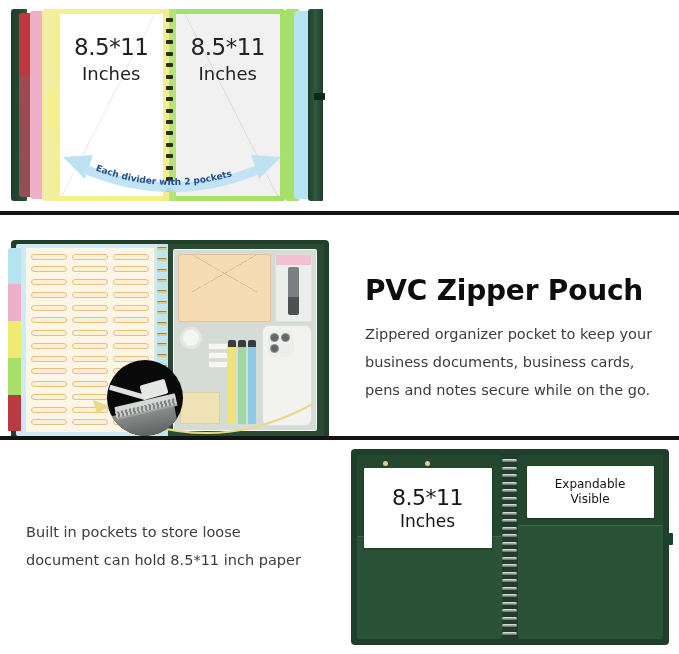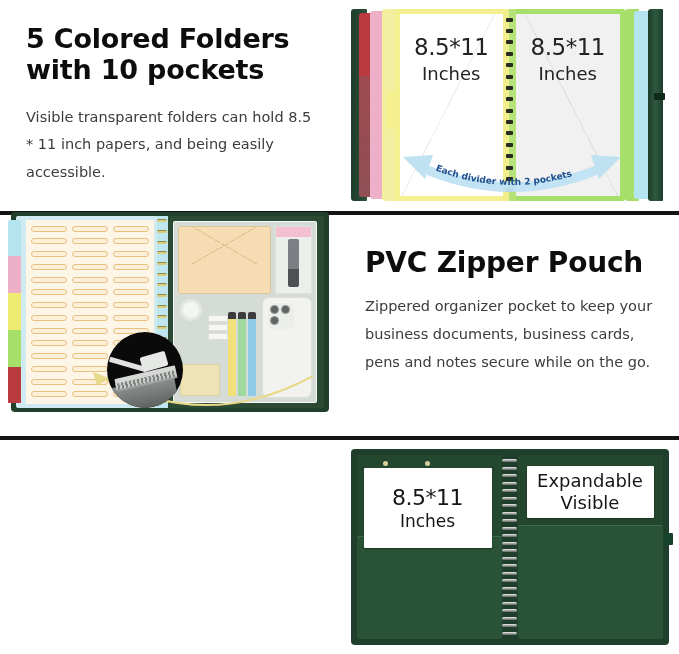--- a/index.html
+++ b/index.html
@@ -22,21 +22,21 @@
 
   
   .panel {
     position: absolute;
     left: 0;
     width: 679px;
     display: flex;
     align-items: center;
   }
   .panel-1 { top: 0;   height: 210px; }
-  .panel-2 { top: 201px; height: 221px; }
+  .panel-2 { top: 229px; height: 221px; }
   .panel-3 { top: 440px; height: 214px; }
 
   .panel-reverse { flex-direction: row-reverse; }
 
   .text-col {
     width: 340px;
     height: 100%;
     padding: 0 22px 0 26px;
     display: flex;
     flex-direction: column;
@@ -505,21 +505,21 @@
   .doc-left {
     left: 7px; right: 10px;
     top: 13px; height: 80px;
   }
   .doc-right {
     left: 9px; right: 9px;
     top: 11px; height: 52px;
   }
   .doc-big   { font-size: 22px; font-weight: 500; letter-spacing: -.5px; line-height: 1; }
   .doc-sm    { font-size: 17px; font-weight: 400; margin-top: 4px; line-height: 1; }
-  .doc-word  { font-size: 18px; font-weight: 400; line-height: 1.25; text-align: right; }
+  .doc-word  { font-size: 12px; font-weight: 400; line-height: 1.25; text-align: right; }
   .punch {
     position: absolute;
     top: 6px;
     width: 5px; height: 5px;
     background: #d8cf9b;
     border-radius: 50%;
     z-index: 4;
   }
   .coil3 {
     position: relative;
@@ -548,27 +548,20 @@
     z-index: 6;
   }
 </style>
 </head>
 <body>
 
 <div class="infographic">
 
   <section class="panel panel-1">
 
-    <div class="text-col">
-      <h2 class="headline headline-1">
-        <span>5 Colored Folders</span><br>
-        <span>with 10 pockets</span>
-      </h2>
-      <p class="body-text">Visible transparent folders can hold 8.5 * 11 inch papers, and being easily accessible.</p>
-    </div>
 
     <div class="media-col">
       <div class="nb1">
 
         <div class="stack-l">
           <div class="sheet sh-cover"></div>
           <div class="sheet sh-red"></div>
           <div class="sheet sh-pink"></div>
           <div class="tab tab-pink"></div>
           <div class="sheet sh-yellow"></div>
@@ -778,20 +771,21 @@
 
       </div>
     </div>
   </section>
 
   <div class="separator sep-2"></div>
 
   <section class="panel panel-3">
 
     <div class="text-col">
+      <p class="body-text">Built in pockets to store loose document can hold 8.5*11 inch paper</p>
     </div>
 
     <div class="media-col">
       <div class="nb3">
 
         <div class="p3-side">
           <div class="punch" style="left:26px"></div>
           <div class="punch" style="left:68px"></div>
           <div class="doc-card doc-left">
             <div class="doc-big">8.5*11</div>

